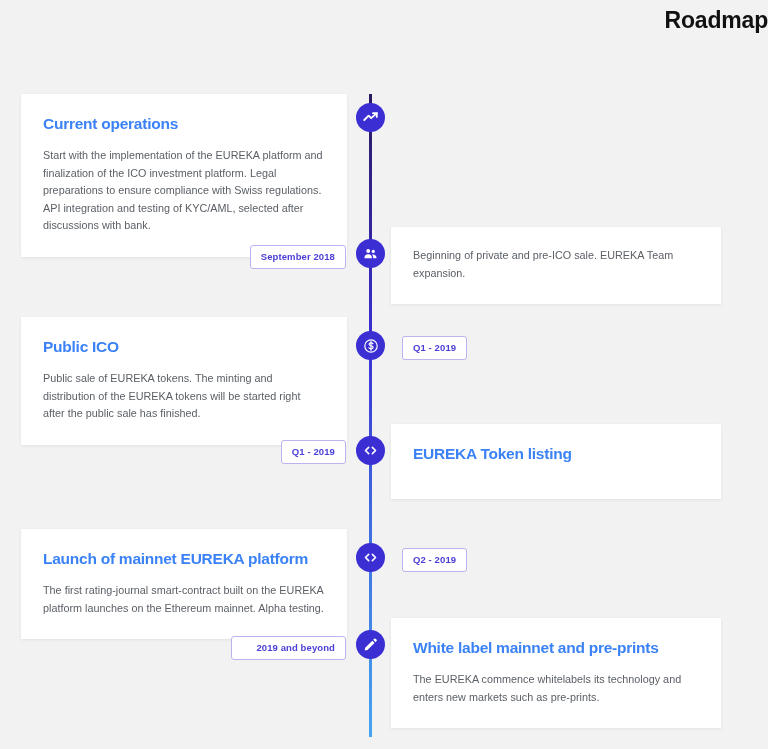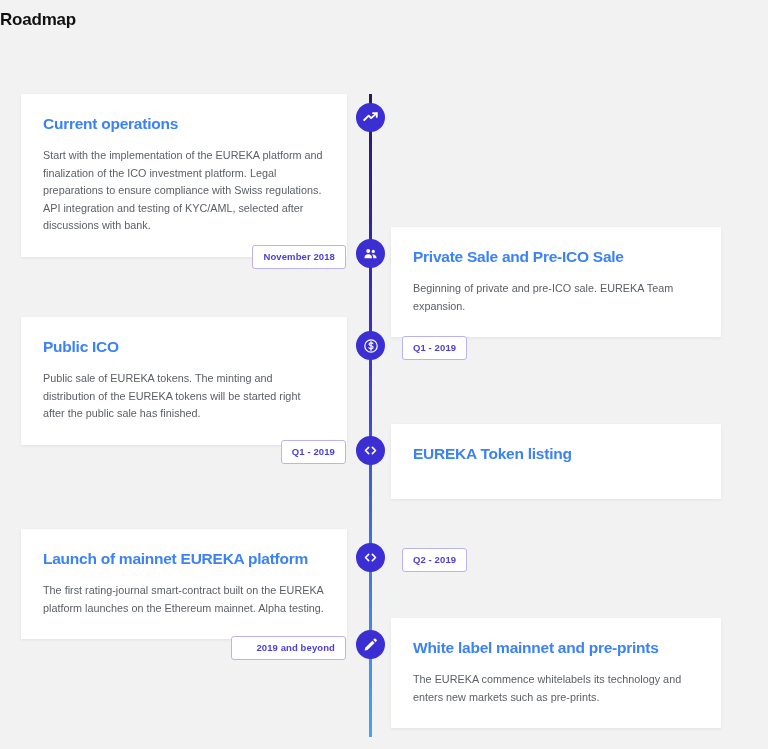--- a/index.html
+++ b/index.html
@@ -11,22 +11,22 @@
 
   body {
     background: #f2f2f2;
     font-family: "Liberation Sans", sans-serif;
     position: relative;
     overflow: hidden;
   }
 
   
   .page-title {
-    text-align: left;
-    font-size: 17px;
+    text-align: right;
+    font-size: 23px;
     font-weight: bold;
     color: #111111;
     letter-spacing: -0.2px;
     padding-top: 6px;
     height: 34px;
     line-height: 28px;
   }
 
   
   .timeline {
@@ -129,33 +129,32 @@
       <span>
         <svg width="15" height="15" viewBox="0 0 24 24" fill="none" stroke="#ffffff" stroke-width="3" stroke-linecap="round" stroke-linejoin="round">
           <polyline points="2,16 9,9 13,13 22,5"></polyline>
           <polyline points="16,5 22,5 22,11"></polyline>
         </svg>
       </span>
     </div>
   </div>
 
   <div class="row" style="top:0;">
-    <div class="badge left" style="top:211px;">November 2018</div>
+    <div class="badge left" style="top:211px;">September 2018</div>
     <div class="marker" style="top:205px;">
       <span>
         <svg width="15" height="15" viewBox="0 0 24 24" fill="#ffffff">
           <circle cx="8.3" cy="8" r="3.1"></circle>
           <circle cx="16.4" cy="8.6" r="2.6"></circle>
           <path d="M2.4 18.4c0-3.2 2.7-5.1 5.9-5.1s5.9 1.9 5.9 5.1v1.2H2.4z"></path>
           <path d="M15.1 13.6c2.9 0 6.4 1.3 6.4 4.3v1.7h-5.2v-1.6c0-1.7-.7-3.2-1.9-4.3z"></path>
         </svg>
       </span>
     </div>
     <div class="card right" style="top:193px;">
-      <div class="card-title">Private Sale and Pre-ICO Sale</div>
       <div class="card-text">Beginning of private and pre-ICO sale. EUREKA Team expansion.</div>
     </div>
   </div>
 
   <div class="row" style="top:0;">
     <div class="card left" style="top:283px;">
       <div class="card-title">Public ICO</div>
       <div class="card-text">Public sale of EUREKA tokens. The minting and distribution of the EUREKA tokens will be started right after the public sale has finished.</div>
     </div>
     <div class="marker" style="top:297px;">

